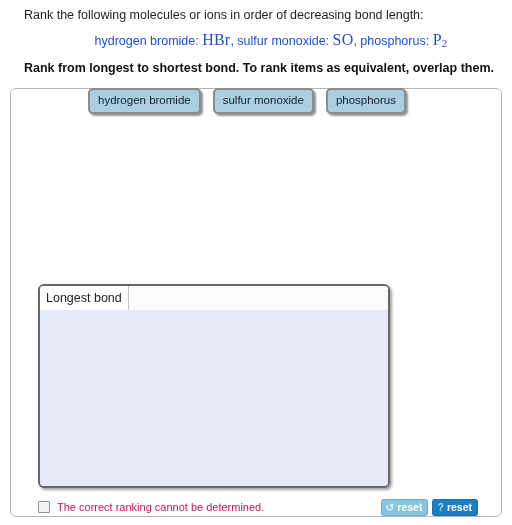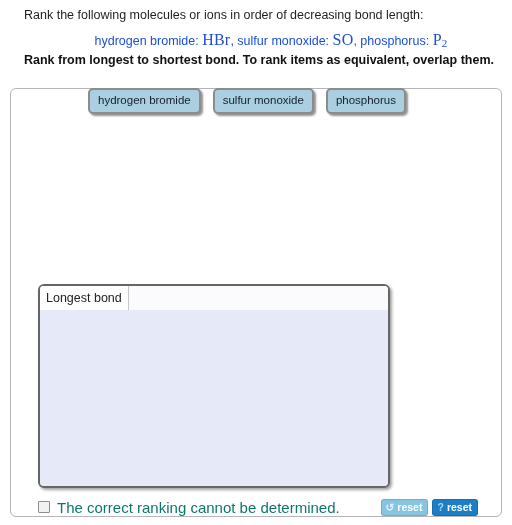--- a/index.html
+++ b/index.html
@@ -39,20 +39,21 @@
     letter-spacing: 0.2px;
   }
   .formula sub {
     font-size: 11px;
     vertical-align: -0.22em;
   }
   .q-instruction {
     font-size: 12.5px;
     line-height: 16px;
     font-weight: bold;
+    margin-top: 8px;
     color: #111111;
   }
 
   
   .activity-panel {
     position: absolute;
     left: 10px;
     top: 88px;
     width: 492px;
     height: 429px;
@@ -149,22 +150,22 @@
   }
   .checkbox-box {
     width: 12px;
     height: 12px;
     border: 1px solid #8f8f8f;
     background: #f2f2f2;
     box-sizing: border-box;
     border-radius: 1px;
   }
   .checkbox-label {
-    font-size: 15px;
-    color: #0f766e;
+    font-size: 11px;
+    color: #be185d;
     white-space: nowrap;
   }
   .btn-group {
     margin-left: auto;
     display: flex;
     align-items: center;
     gap: 4px;
   }
   .mini-btn {
     display: inline-flex;

